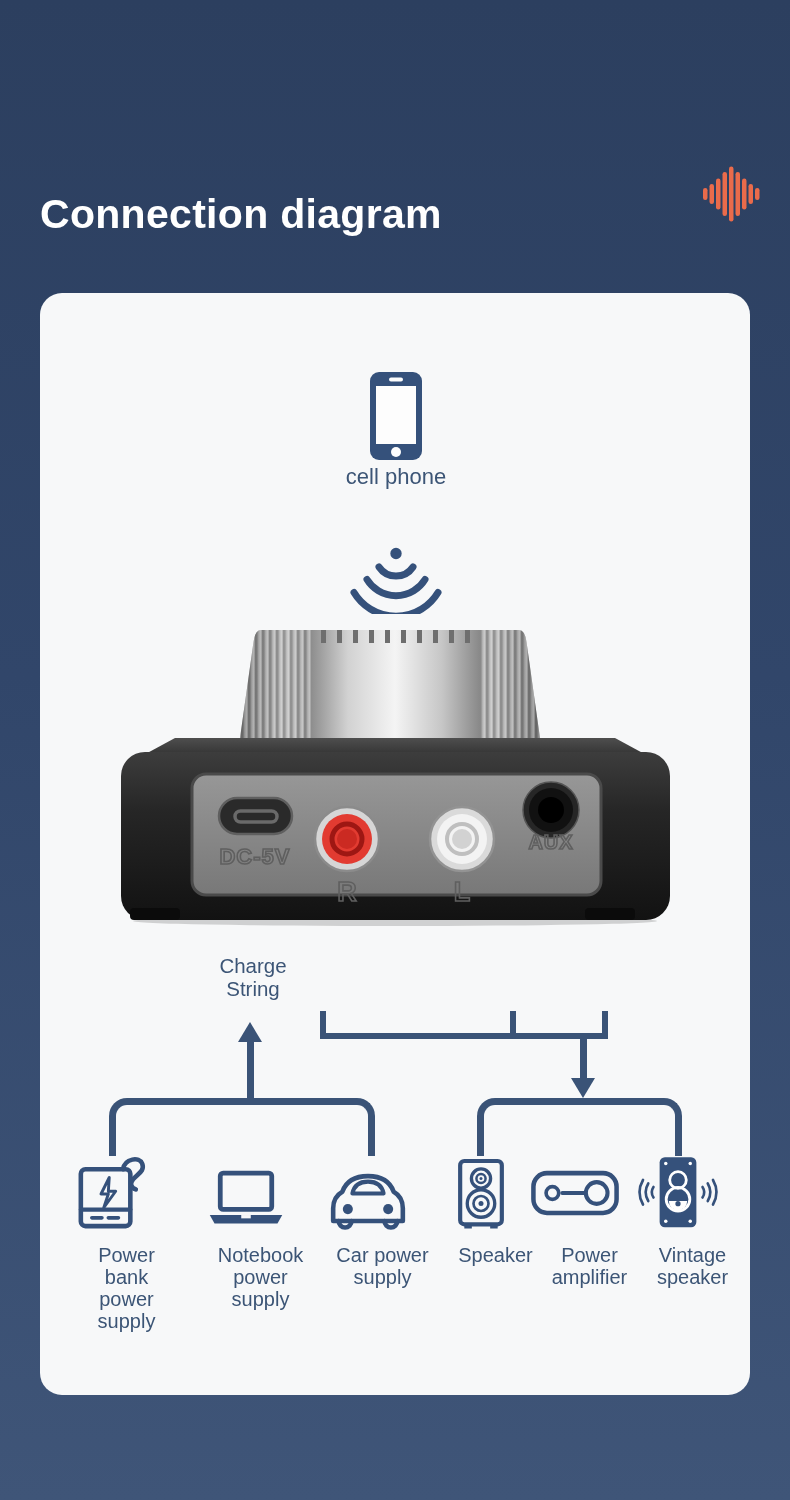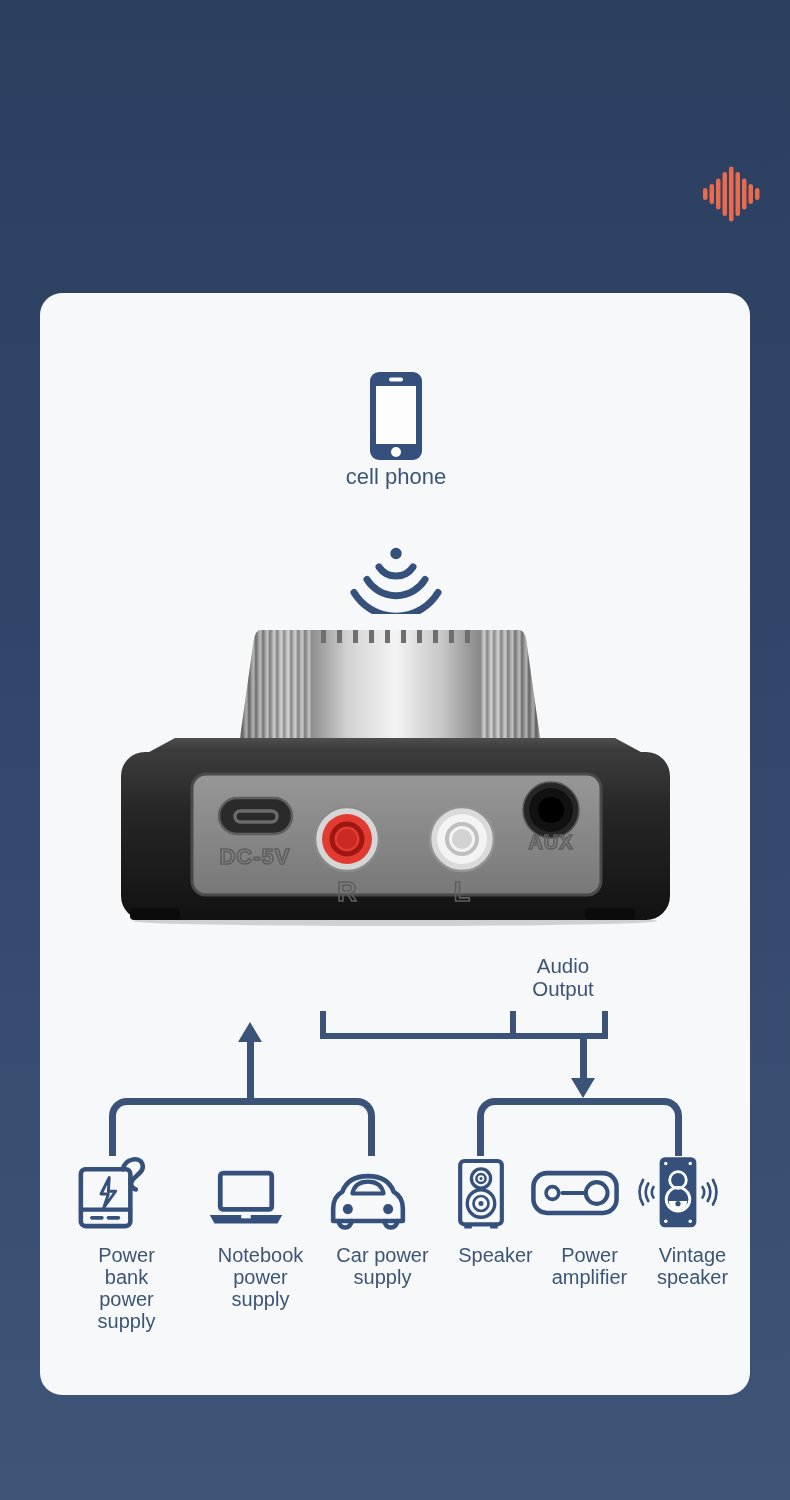--- a/index.html
+++ b/index.html
@@ -42,20 +42,21 @@
   .item { position:absolute; top:1152px; width:130px; display:flex; flex-direction:column; align-items:center; }
   .icon-box { height:84px; display:flex; align-items:flex-end; justify-content:center; }
   .item-label { margin-top:8px;margin-left:29px; }
   svg { display:block; }
 </style>
 </head>
 <body>
 
 <div id="page">
 
+  <div class="abs page-title">Connection diagram</div>
   <svg class="abs" style="left:703px; top:166px;" width="58" height="56" viewBox="0 0 58 56">
     <g fill="#ea6b4b">
       <rect x="0" y="22" width="4.5" height="12" rx="2.2"></rect>
       <rect x="6.5" y="18" width="4.5" height="20" rx="2.2"></rect>
       <rect x="13" y="12.5" width="4.5" height="31" rx="2.2"></rect>
       <rect x="19.5" y="6" width="4.5" height="44" rx="2.2"></rect>
       <rect x="26" y="0.5" width="4.5" height="55" rx="2.2"></rect>
       <rect x="32.5" y="6" width="4.5" height="44" rx="2.2"></rect>
       <rect x="39" y="12.5" width="4.5" height="31" rx="2.2"></rect>
       <rect x="45.5" y="18" width="4.5" height="20" rx="2.2"></rect>
@@ -170,23 +171,23 @@
     <text x="347" y="283" text-anchor="middle" font-family="Liberation Sans, sans-serif" font-weight="bold" font-size="27" fill="none" stroke="#5f5f5f" stroke-width="1.6">L</text>
 
     <g>
       <circle cx="436" cy="192" r="28" fill="#262626" stroke="#555555" stroke-width="1.5"></circle>
       <circle cx="436" cy="192" r="22" fill="#111111"></circle>
       <circle cx="436" cy="192" r="13" fill="#000000"></circle>
     </g>
     <text x="436" y="231" text-anchor="middle" font-family="Liberation Sans, sans-serif" font-weight="bold" font-size="20" letter-spacing="1" fill="none" stroke="#5f5f5f" stroke-width="1.6">AUX</text>
   </svg>
 
-  <div class="abs sec-label" style="left:498px; width:130px;">
-    <div>Audio</div>
-    <div>Output</div>
+  <div class="abs sec-label" style="left:188px; width:130px;">
+    <div>Charge</div>
+    <div>String</div>
   </div>
 
   <div class="arrow-up" style="left:238px; top:1022px;"></div>
   <div class="cline" style="left:247px; top:1040px; width:7px; height:62px;"></div>
 
   <div class="cline" style="left:320px; top:1033px; width:288px; height:6px;"></div>
   <div class="cline" style="left:320px; top:1011px; width:6px; height:22px;"></div>
   <div class="cline" style="left:510px; top:1011px; width:6px; height:22px;"></div>
   <div class="cline" style="left:602px; top:1011px; width:6px; height:22px;"></div>
 

